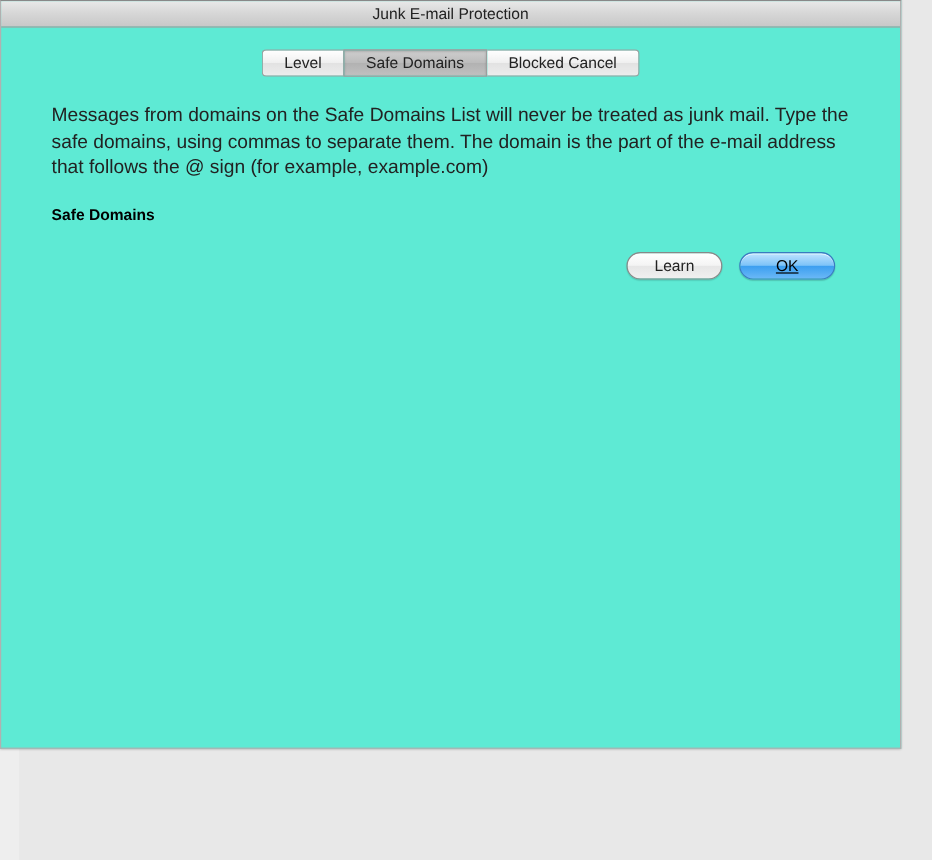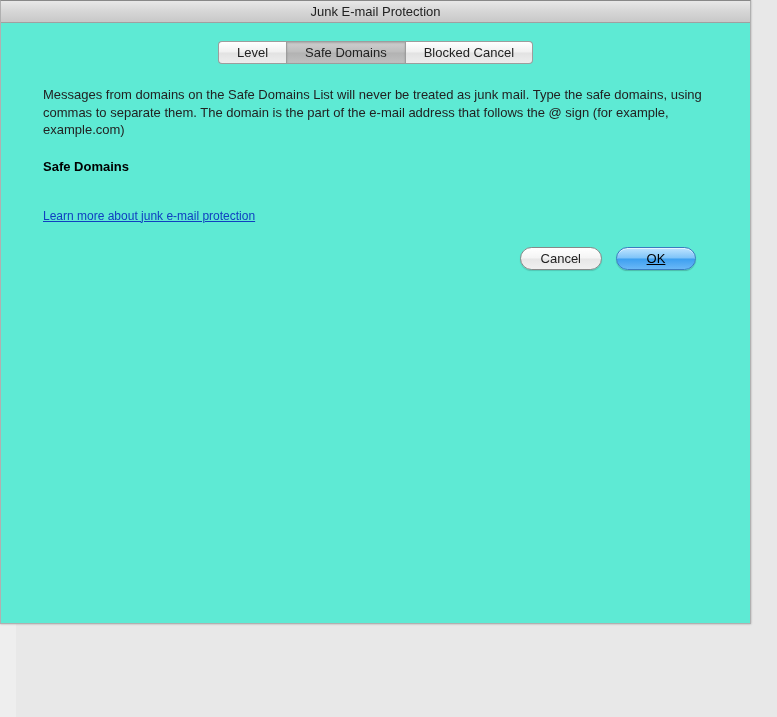--- a/index.html
+++ b/index.html
@@ -62,21 +62,21 @@
     }
     .tab:last-child {
       border-radius: 0 4px 4px 0;
       border-left: none;
     }
     .tab.active {
       background: linear-gradient(to bottom, #cfcfcf 0%, #bcbcbc 48%, #b2b2b2 52%, #c0c0c0 100%);
       box-shadow: inset 0 1px 2px rgba(0,0,0,0.2);
     }
     .description {
-      font-size: 13px;
+      font-size: 16px;
       color: #222;
       line-height: 1.35;
       margin-bottom: 20px;
     }
     .section-label {
       font-weight: bold;
       font-size: 13px;
       color: #000;
       margin-bottom: 8px;
     }
@@ -173,23 +173,20 @@
         <div class="tab active">Safe Domains</div>
         <div class="tab">Blocked Cancel</div>
       </div>
     </div>
 
     <p class="description">Messages from domains on the Safe Domains List will never be treated as junk mail. Type the safe domains, using commas to separate them.  The domain is the part of the e-mail address that follows the @ sign (for example, example.com)</p>
 
     <div class="section-label">Safe Domains</div>
 
 
-    <div class="link-row">
-      <a class="help-link">Learn more about junk e-mail protection</a>
-    </div>
 
     <div class="button-row">
-      <button class="btn btn-cancel">Cancel</button>
+      <button class="btn btn-cancel">Learn</button>
       <button class="btn btn-ok">OK</button>
     </div>
 
   </div>
 </div>
 
 </body></html>

